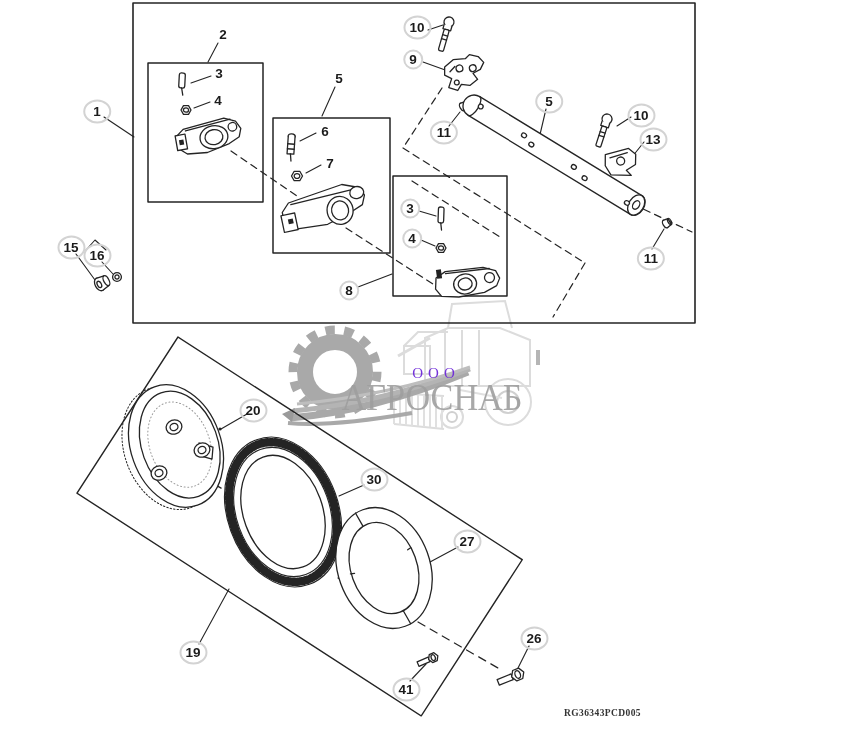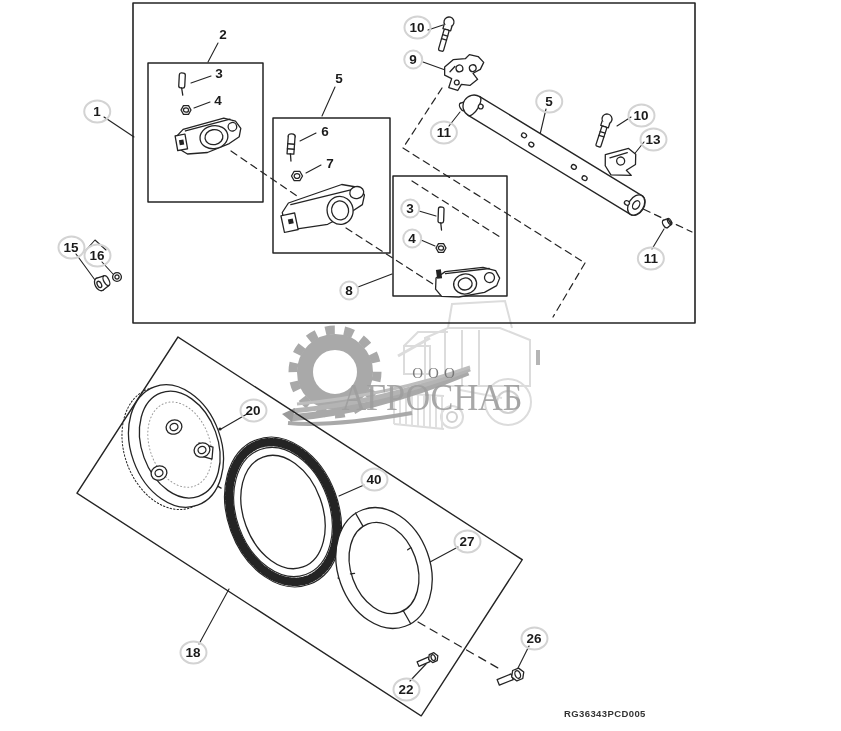--- a/index.html
+++ b/index.html
@@ -13,29 +13,29 @@
            font-weight:700;font-size:13.5px;color:#1b1b1b;white-space:nowrap;
            font-family:"Liberation Sans",sans-serif;}
   .ring1::before,.ring2::before{content:"";position:absolute;left:50%;top:50%;
            transform:translate(-50%,-50%);border:2px solid #d3d3d3;border-radius:50%;z-index:-1;}
   .ring1::before{width:16px;height:16px;}
   .ring2::before{width:24px;height:20px;}
 
   
   .wm-ooo{position:absolute;z-index:4;left:436px;top:373px;transform:translate(-50%,-50%);
           font-family:"Liberation Serif",serif;font-size:15px;letter-spacing:5px;
-          color:#737373;opacity:.95;}
+          color:#6d28d9;opacity:.95;}
   .wm-name{position:absolute;z-index:4;left:432px;top:397px;
            transform:translate(-50%,-50%) scaleX(.9);
            font-family:"Liberation Serif",serif;font-size:38px;letter-spacing:0px;
            color:#9f9f9f;opacity:.9;}
 
   .fig-code{position:absolute;z-index:6;left:564px;top:708px;font-weight:700;
             font-size:9.5px;letter-spacing:.4px;color:#333;
-            font-family:Liberation Sans, sans-serif;}
+            font-family:Liberation Serif, serif;}
 </style>
 </head>
 <body>
 
 <div class="page">
 
   <svg width="841" height="731" viewBox="0 0 841 731">
 
     <g stroke="#dcdcdc" stroke-width="2" fill="none">
       <path d="M425,338 L425,386 L530,386 L530,340 L500,328 L448,328 Z"></path>
@@ -312,21 +312,21 @@
   <div class="callout ring1" style="left:412px;top:238px">4</div>
   <div class="callout ring1" style="left:413px;top:59px">9</div>
   <div class="callout ring2" style="left:417px;top:27px">10</div>
   <div class="callout ring2" style="left:444px;top:132px">11</div>
   <div class="callout ring2" style="left:549px;top:101px">5</div>
   <div class="callout ring2" style="left:641px;top:115px">10</div>
   <div class="callout ring2" style="left:653px;top:139px">13</div>
   <div class="callout ring2" style="left:651px;top:258px">11</div>
   <div class="callout ring2" style="left:71px;top:247px">15</div>
   <div class="callout ring2" style="left:97px;top:255px">16</div>
-  <div class="callout ring2" style="left:193px;top:652px">18</div>
+  <div class="callout ring2" style="left:193px;top:652px">19</div>
   <div class="callout ring2" style="left:253px;top:410px">20</div>
-  <div class="callout ring2" style="left:374px;top:479px">40</div>
+  <div class="callout ring2" style="left:374px;top:479px">30</div>
   <div class="callout ring2" style="left:467px;top:541px">27</div>
-  <div class="callout ring2" style="left:406px;top:689px">22</div>
+  <div class="callout ring2" style="left:406px;top:689px">41</div>
   <div class="callout ring2" style="left:534px;top:638px">26</div>
 
   <div class="fig-code">RG36343PCD005</div>
 </div>
 
 </body></html>

